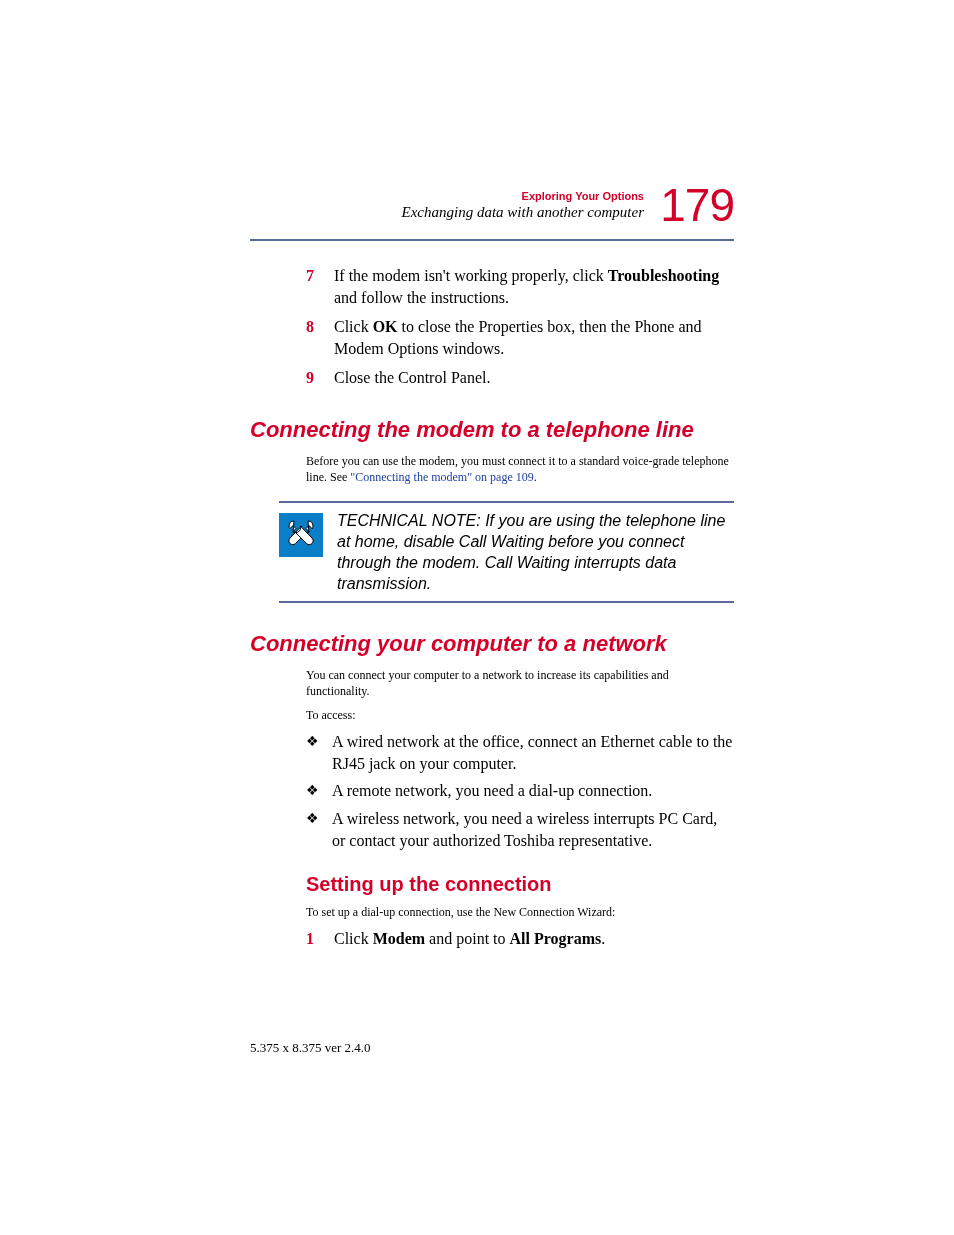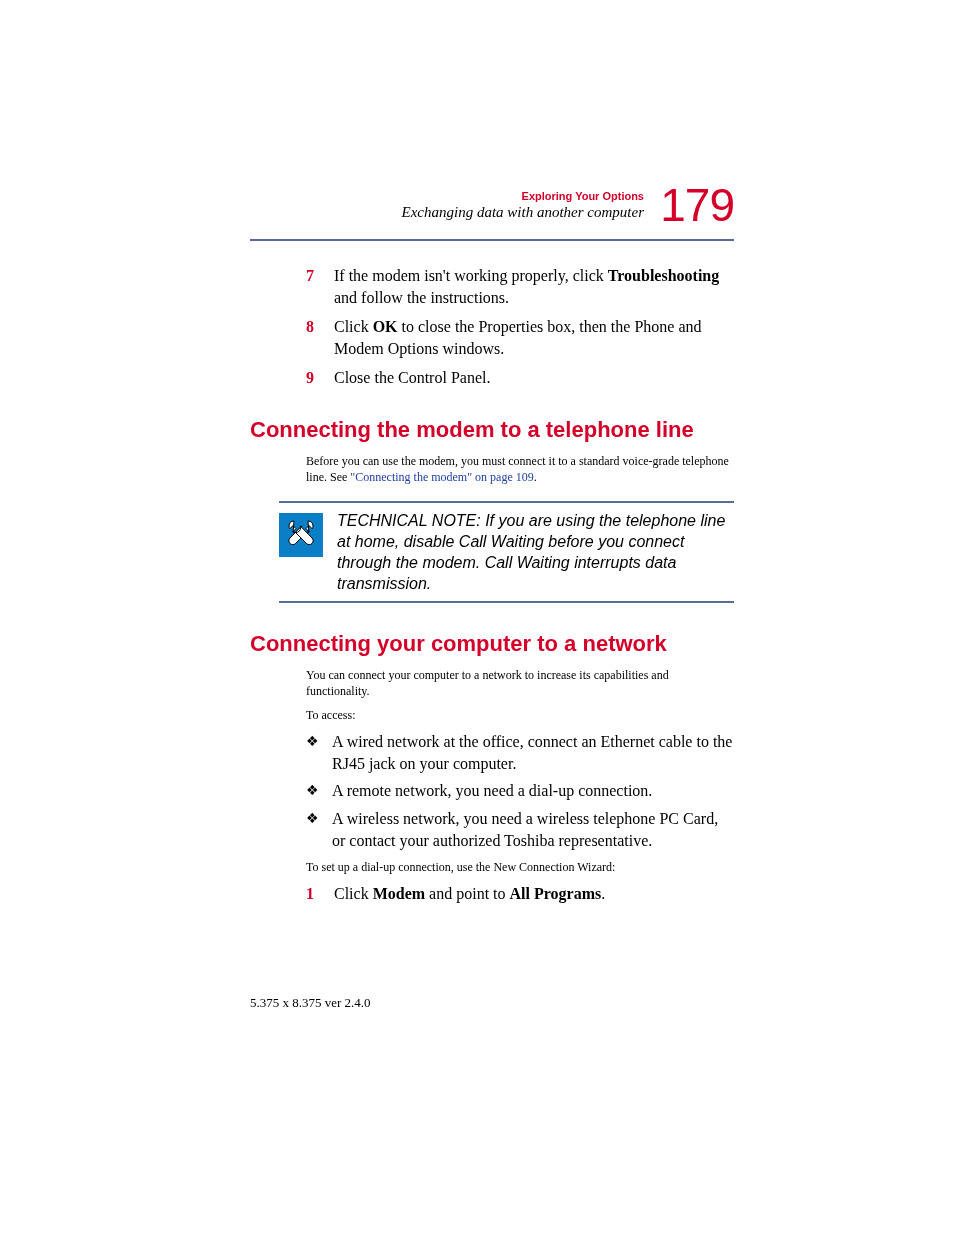--- a/index.html
+++ b/index.html
@@ -64,20 +64,21 @@
     flex: 1;
   }
   .bold { font-weight: bold; }
   h2.section {
     font-family: "Arial Narrow", Arial, sans-serif;
     color: #d4002a;
     font-size: 22px;
     font-weight: bold;
     font-stretch: condensed;
     margin: 28px 0 10px 0;
+    font-style: italic;
   }
   h3.subsection {
     font-family: "Arial Narrow", Arial, sans-serif;
     color: #d4002a;
     font-size: 20px;
     font-weight: bold;
     font-stretch: condensed;
     margin: 22px 0 8px 56px;
   }
   p.body-text {
@@ -207,23 +208,24 @@
   <div class="bullet">
     <div class="dia">❖</div>
     <div class="btxt">A wired network at the office, connect an Ethernet cable to the RJ45 jack on your computer.</div>
   </div>
   <div class="bullet">
     <div class="dia">❖</div>
     <div class="btxt">A remote network, you need a dial-up connection.</div>
   </div>
   <div class="bullet">
     <div class="dia">❖</div>
-    <div class="btxt">A wireless network, you need a wireless telephone PC Card, or contact your authorized Toshiba representative.</div>
-  </div>
-
+    <div class="btxt">A wireless network, you need a wireless interrupts PC Card, or contact your authorized Toshiba representative.</div>
+  </div>
+
+  <h3 class="subsection">Setting up the connection</h3>
   <p class="body-text">To set up a dial-up connection, use the New Connection Wizard:</p>
 
   <div class="ol-step">
     <div class="num">1</div>
     <div class="body">
       <span>Click </span><span class="bold">Modem</span><span> and point to </span><span class="bold">All Programs</span><span>.</span>
     </div>
   </div>
 
   <div class="footer">5.375 x 8.375 ver 2.4.0</div>

